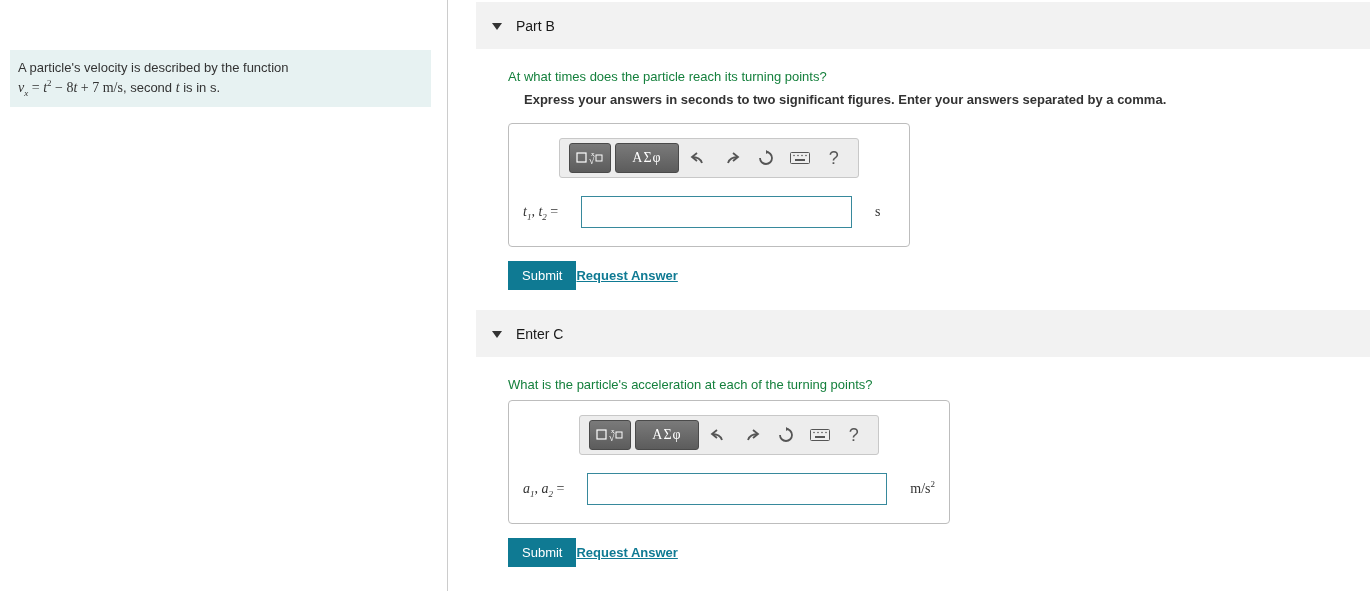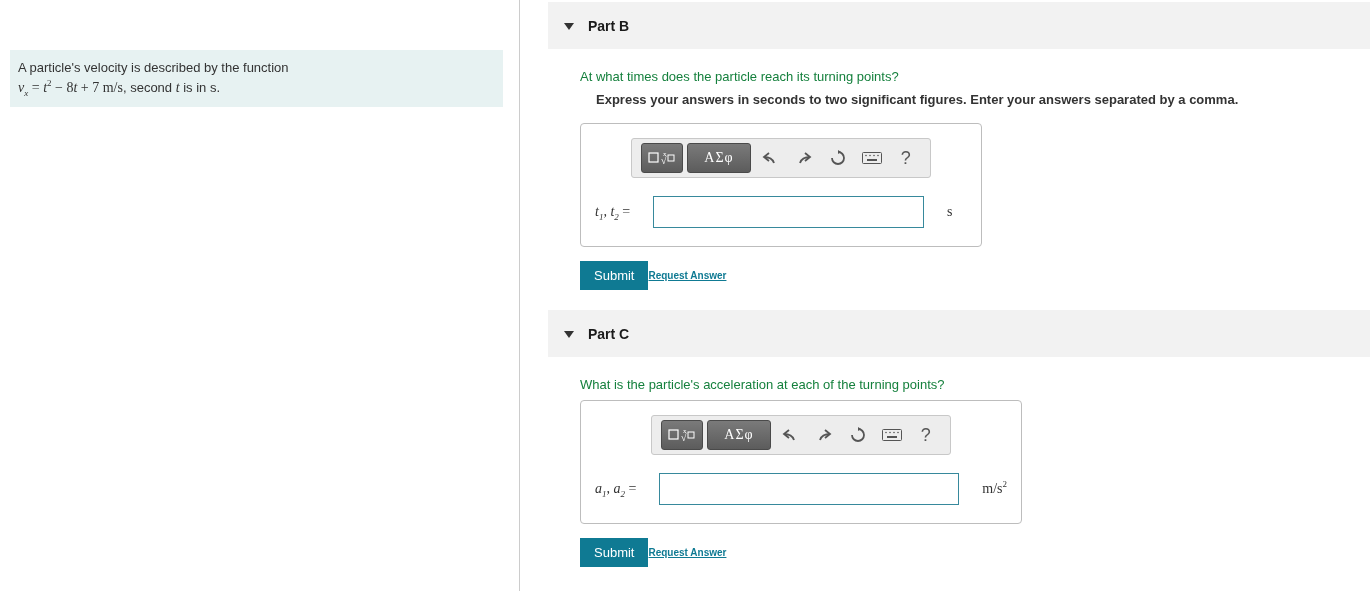--- a/index.html
+++ b/index.html
@@ -10,21 +10,21 @@
     background: #fff;
     width: 1370px;
     height: 591px;
     overflow: hidden;
   }
   .layout {
     display: flex;
     height: 100%;
   }
   .left-col {
-    width: 520px;
+    width: 448px;
     padding: 50px 16px 0 10px;
     border-right: 1px solid #ccc;
     flex-shrink: 0;
   }
   .problem-box {
     background: #e7f2f2;
     padding: 9px 11px 9px 8px;
     line-height: 1.45;
     font-size: 13px;
   }
@@ -46,21 +46,21 @@
     display: flex;
     align-items: center;
     gap: 14px;
   }
   .caret {
     width: 0; height: 0;
     border-left: 5px solid transparent;
     border-right: 5px solid transparent;
     border-top: 7px solid #333;
   }
-  .part-title { font-weight: bold; font-size: 14px; color:#1a1a1a;}
+  .part-title { font-weight: normal; font-size: 14px; color:#1a1a1a;}
   .part-body {
     padding: 20px 32px 12px 32px;
   }
   .question-text { margin-bottom: 8px; color:#15803d;}
   .instruction { font-weight: bold; margin-bottom: 16px; margin-left: 16px; }
   .answer-frame {
     border: 1px solid #bdbdbd;
     border-radius: 4px;
     width: 402px;
     padding: 14px 12px 18px 12px;
@@ -140,21 +140,21 @@
     color: #fff;
     border: none;
     padding: 7px 14px;
     font-size: 13px;
     cursor: pointer;
   }
   .link {
     color: #0f7a93;
     text-decoration: underline;
     font-weight: bold;
-    font-size: 10px;
+    font-size: 13px;
     cursor: pointer;
   }
   .kbd-ico svg { display:block; }
 </style>
 </head>
 <body>
 
 <div class="layout">
 
   <div class="left-col">
@@ -227,21 +227,21 @@
         <div class="actions">
           <button class="submit-btn">Submit</button>
           <span class="link">Request Answer</span>
         </div>
       </div>
     </div>
 
     <div class="part">
       <div class="part-header">
         <span class="caret"></span>
-        <span class="part-title">Part C</span>
+        <span class="part-title">Enter C</span>
       </div>
       <div class="part-body">
         <div class="question-text">What is the particle's acceleration at each of the turning points?</div>
 
         <div class="frame-wrap">
           <div class="answer-frame" style="width:442px">
             <div class="toolbar">
               <span class="tool-btn dark">
                 <span class="templates-ico">
                   <svg width="28" height="16">

